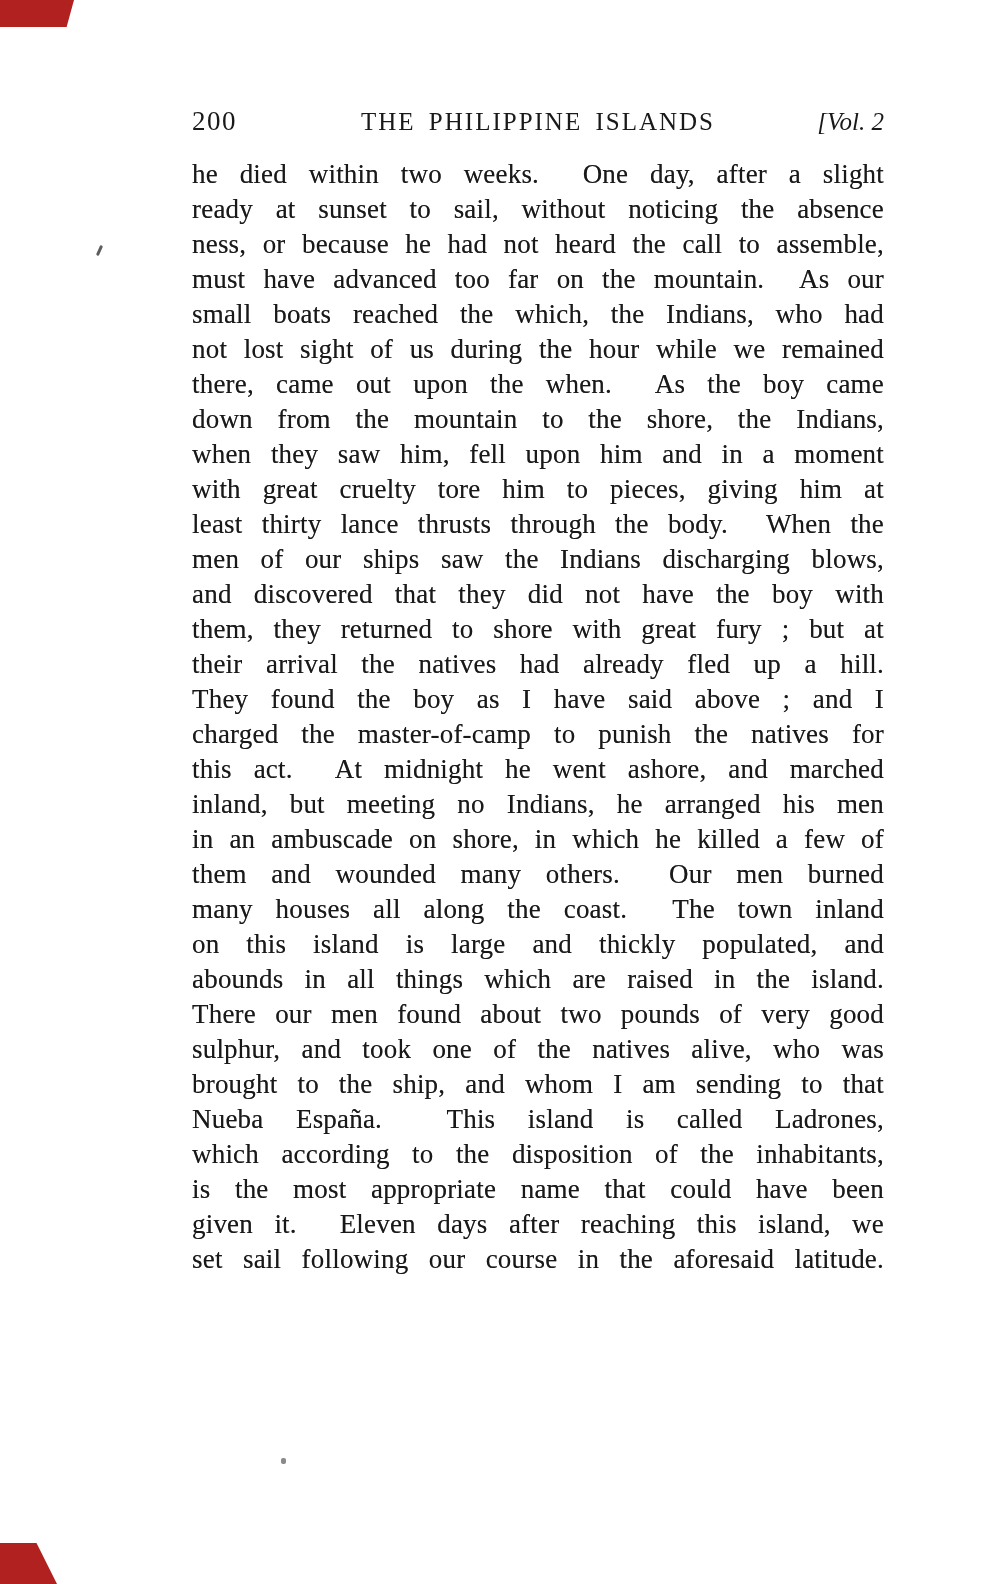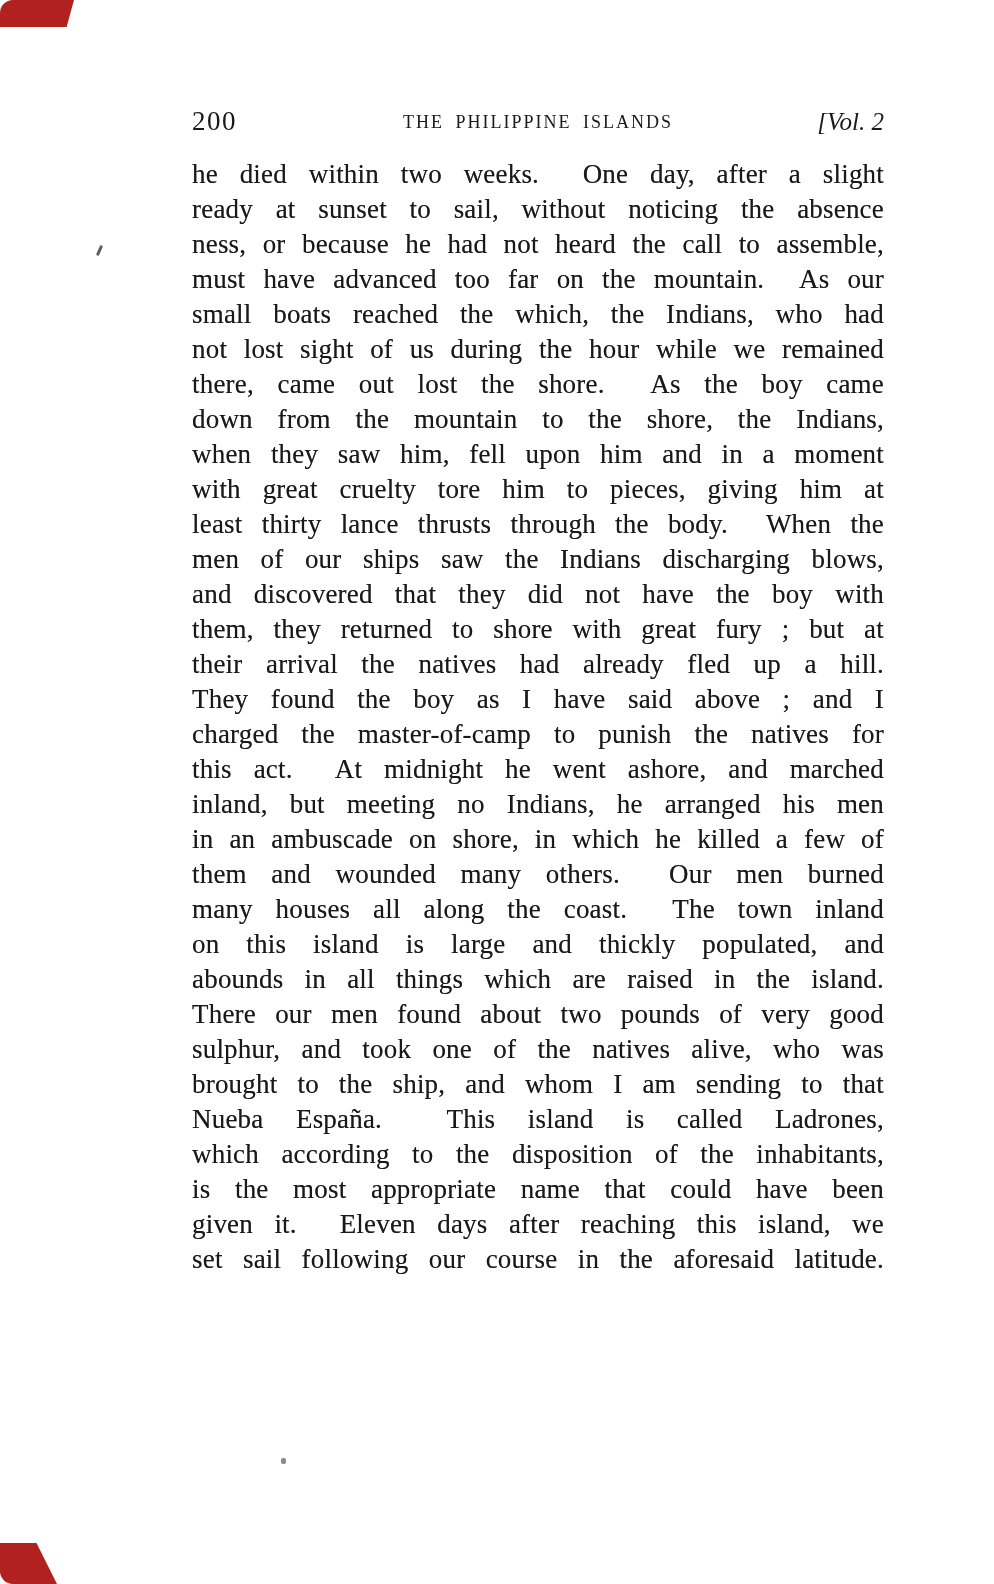--- a/index.html
+++ b/index.html
@@ -8,21 +8,20 @@
     background: #ffffff;
   }
   .page {
     position: relative;
     width: 994px;
     height: 1584px;
     background: #ffffff;
     overflow: hidden;
     font-family: "Liberation Serif", "DejaVu Serif", serif;
     color: #191919;
-    border-radius: 13px;
   }
   
   .running-head {
     position: absolute;
     left: 192px;
     top: 108px;
     width: 692px;
     height: 32px;
   }
   .pagenum {
@@ -32,21 +31,21 @@
     font-size: 27px;
     line-height: 27px;
     letter-spacing: 1.5px;
   }
   .running-title {
     position: absolute;
     left: 0;
     right: 0;
     top: 1px;
     text-align: center;
-    font-size: 18px;
+    font-size: 25px;
     line-height: 26px;
     letter-spacing: 2px;
     word-spacing: 5px;
   }
   .vol-label {
     position: absolute;
     right: 0;
     top: 0;
     font-size: 25px;
     line-height: 27px;
@@ -124,21 +123,21 @@
     <span class="vol-label">[Vol. 2</span>
   </header>
 
   <main class="body-text">
       <div class="line">he died within two weeks.  One day, after a slight</div>
       <div class="line">ready at sunset to sail, without noticing the absence</div>
       <div class="line">ness, or because he had not heard the call to assemble,</div>
       <div class="line">must have advanced too far on the mountain.  As our</div>
       <div class="line">small boats reached the which, the Indians, who had</div>
       <div class="line">not lost sight of us during the hour while we remained</div>
-      <div class="line">there, came out lost the shore.  As the boy came</div>
+      <div class="line">there, came out upon the when.  As the boy came</div>
       <div class="line">down from the mountain to the shore, the Indians,</div>
       <div class="line">when they saw him, fell upon him and in a moment</div>
       <div class="line">with great cruelty tore him to pieces, giving him at</div>
       <div class="line">least thirty lance thrusts through the body.  When the</div>
       <div class="line">men of our ships saw the Indians discharging blows,</div>
       <div class="line">and discovered that they did not have the boy with</div>
       <div class="line">them, they returned to shore with great fury ; but at</div>
       <div class="line">their arrival the natives had already fled up a hill.</div>
       <div class="line">They found the boy as I have said above ; and I</div>
       <div class="line">charged the master-of-camp to punish the natives for</div>

